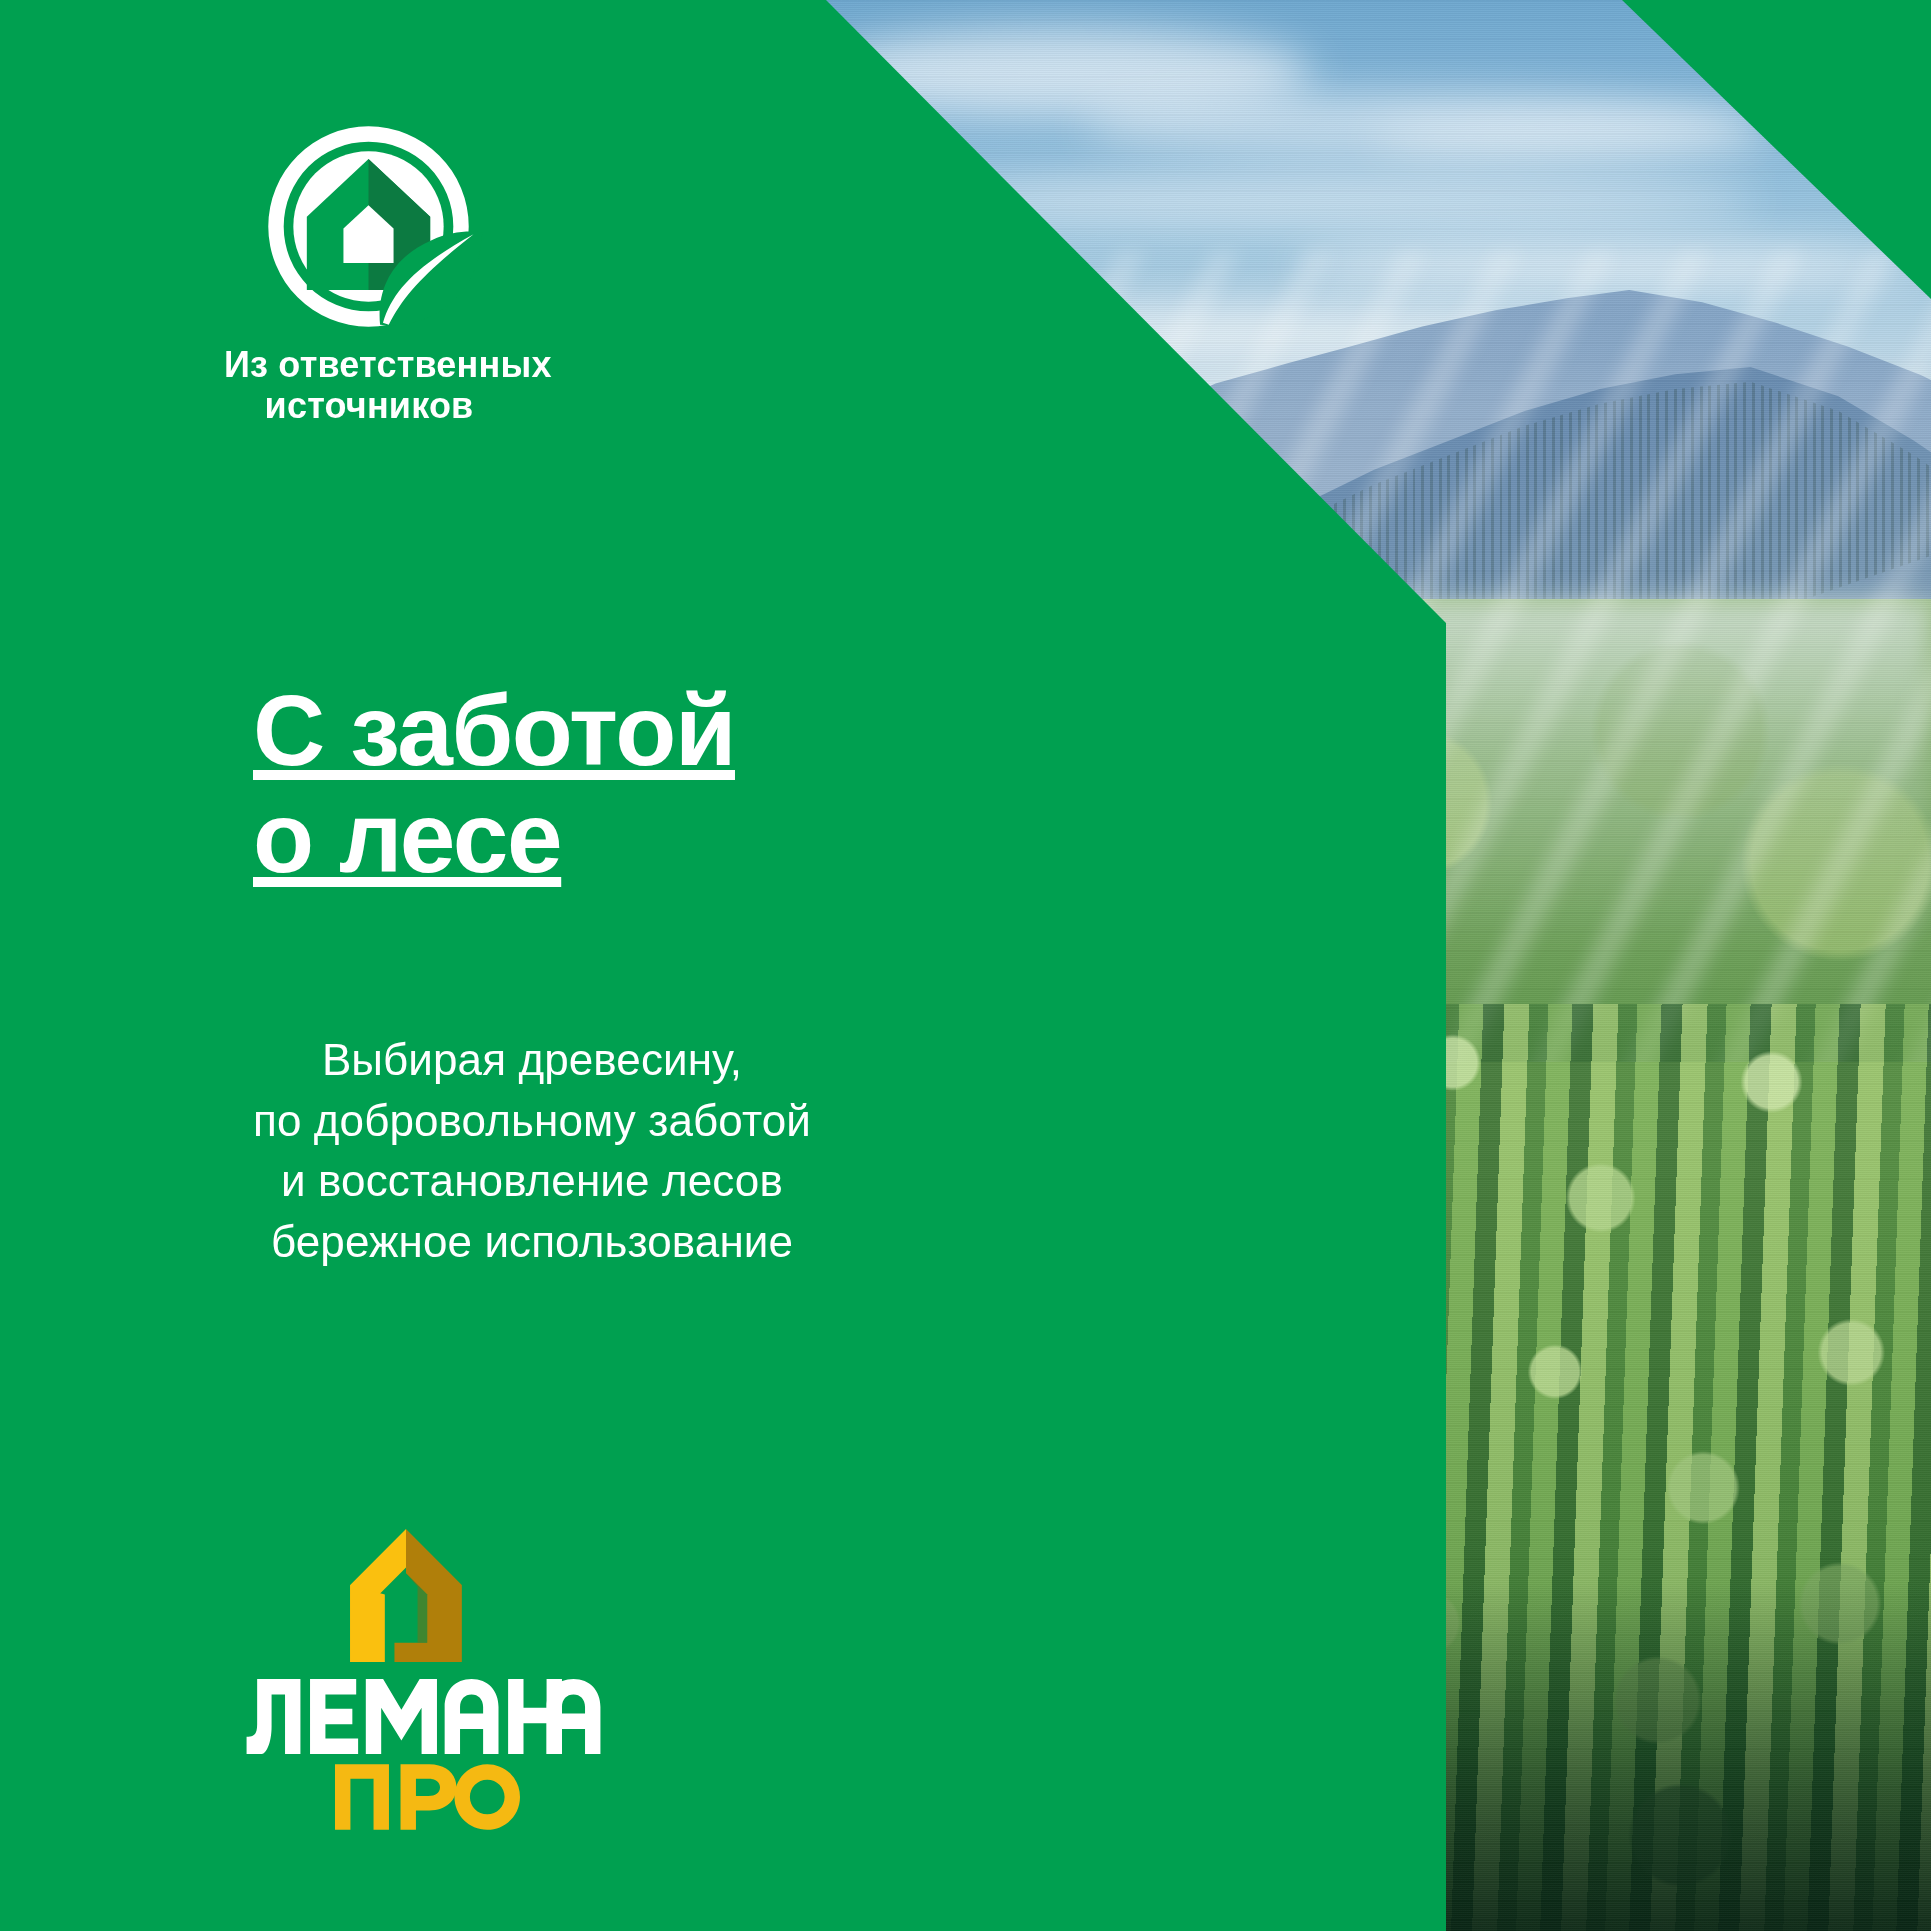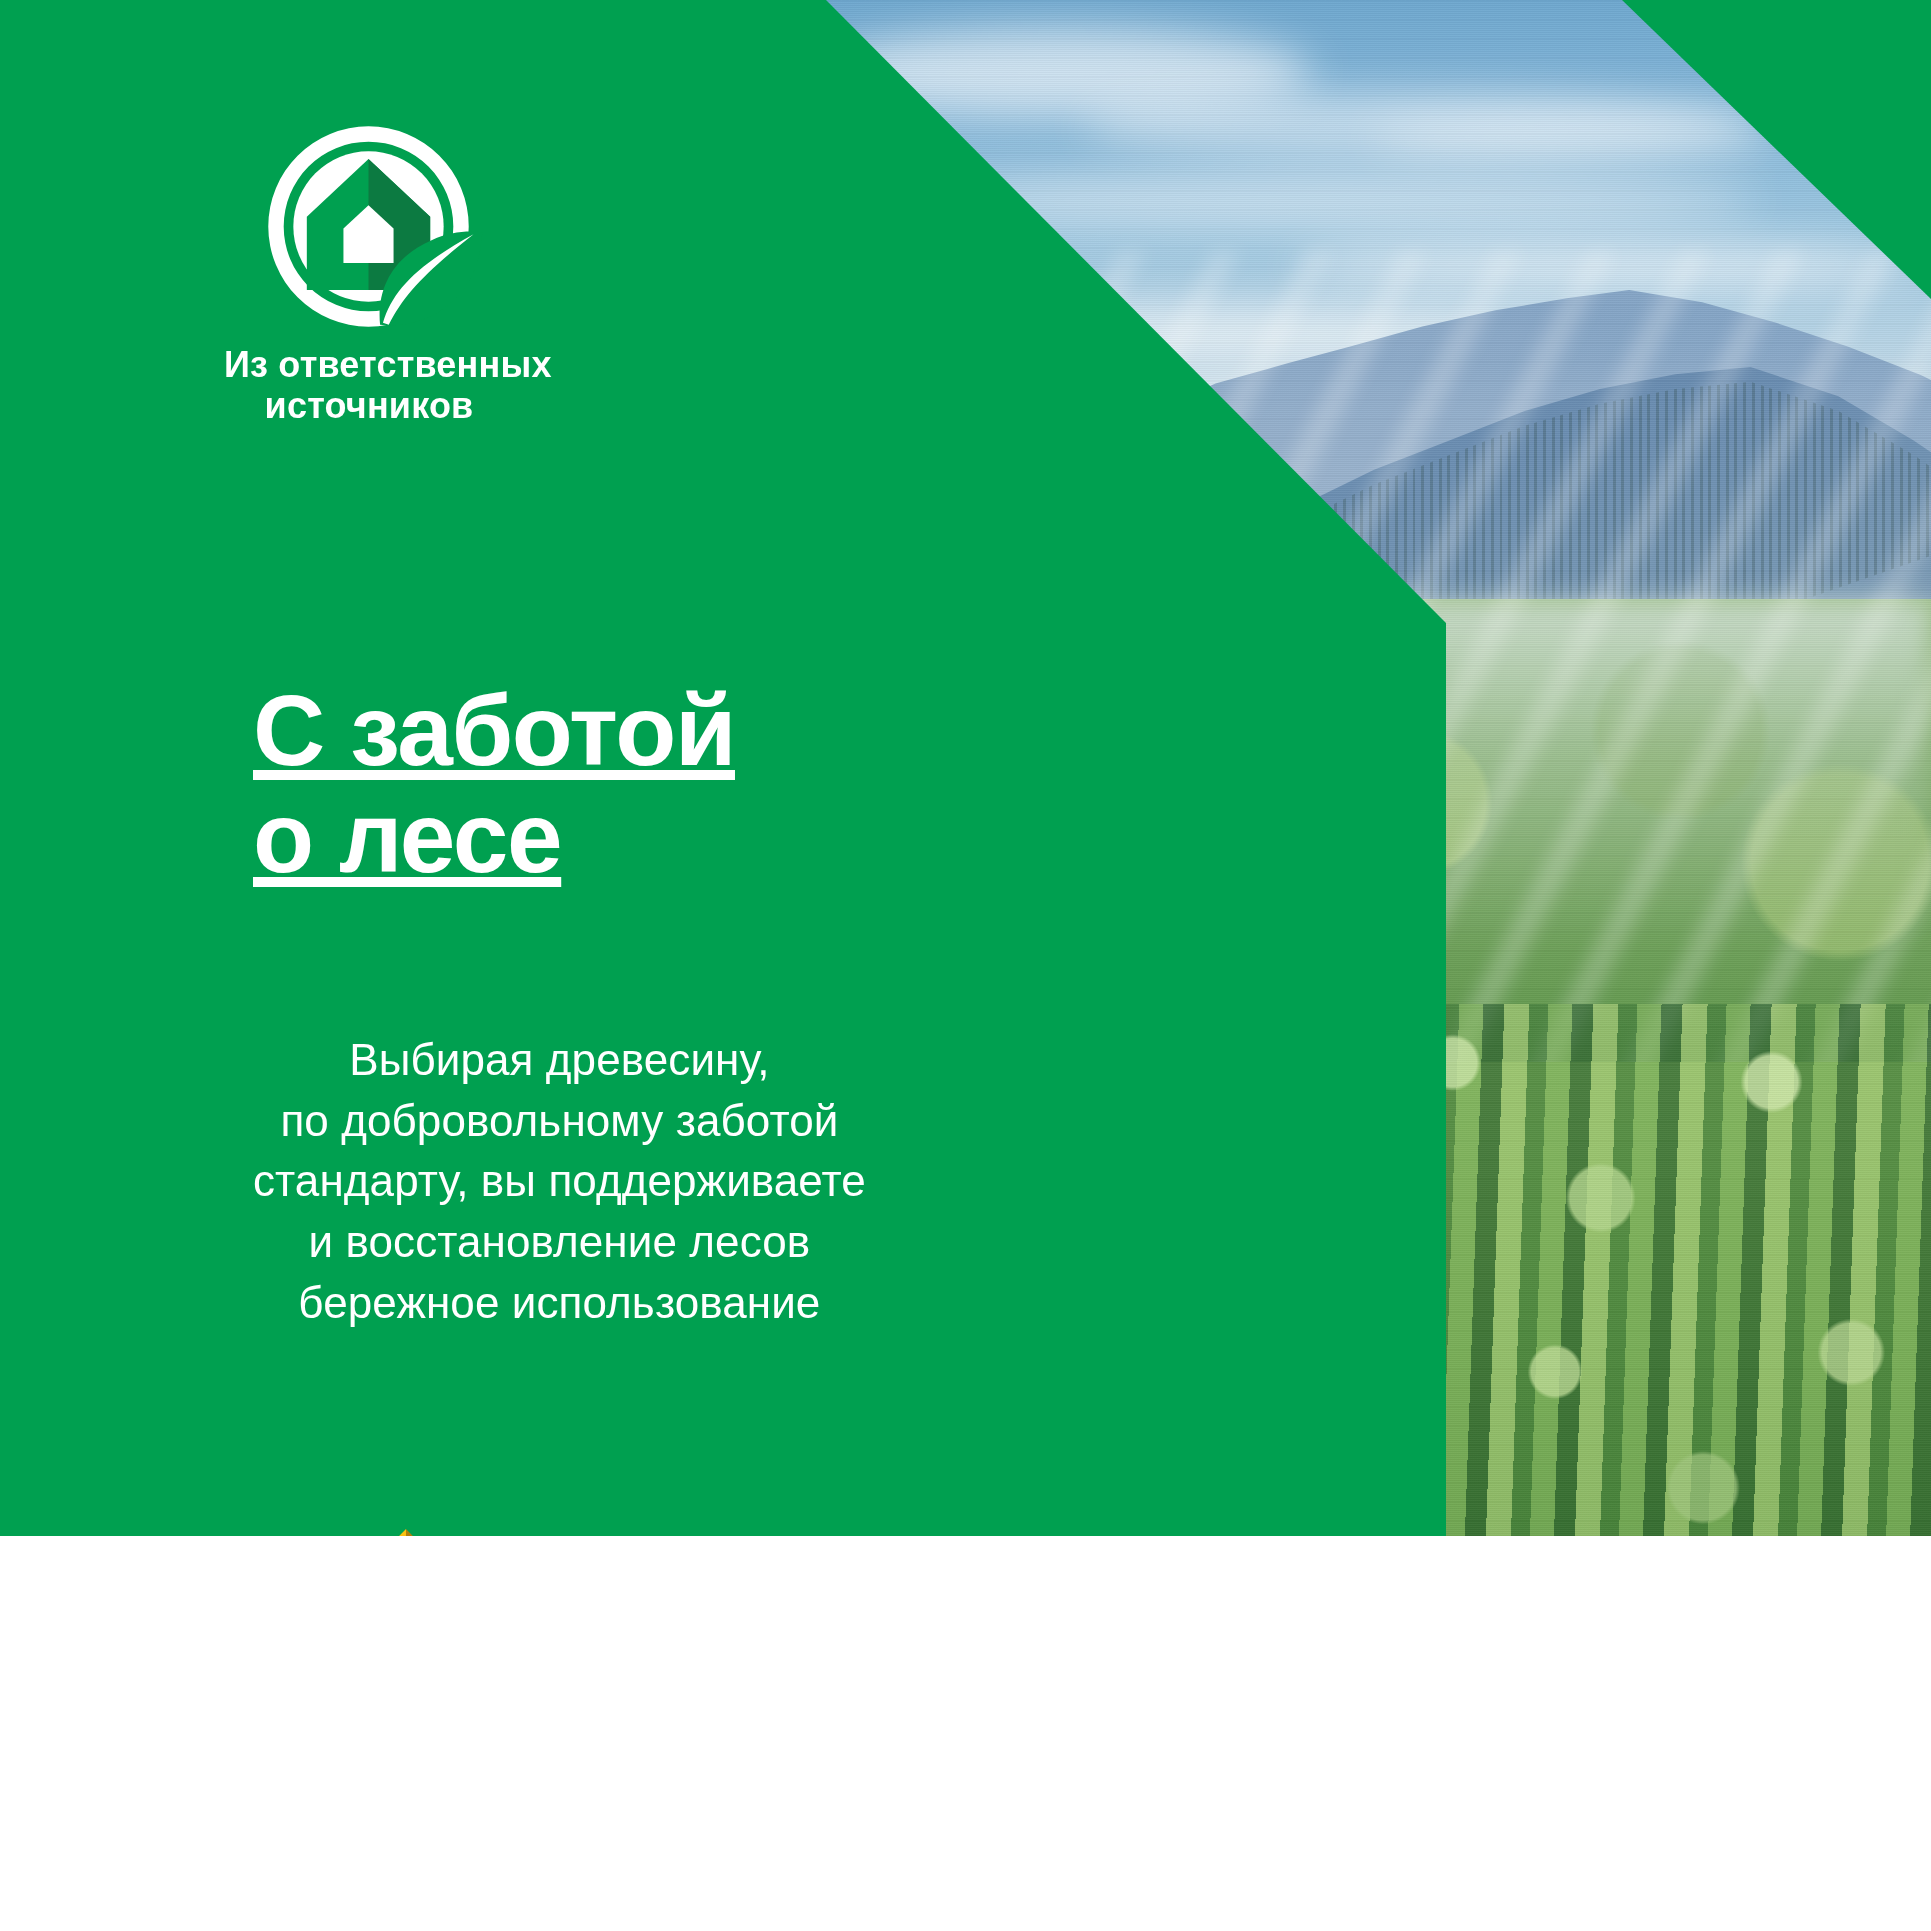--- a/index.html
+++ b/index.html
@@ -1,21 +1,21 @@
 <!DOCTYPE html>
 <html><head>
 <meta charset="utf-8">
 <style>
   html,body{margin:0;padding:0;background:#ffffff;}
   *{box-sizing:border-box;}
   body{font-family:"Liberation Sans",sans-serif;}
 
   .poster{
     position:relative;
-    width:1931px;height:1536px;
+    width:1931px;height:1931px;
     overflow:hidden;
     background:#1d4ed8;
   }
 
   
   .photo{
     position:absolute;
     left:792px;top:0;width:1139px;height:1931px;
     overflow:hidden;
   }
@@ -256,21 +256,20 @@
     </div>
 
     <div class="headline">
       <span class="ln">С заботой</span>
       <span class="ln">о лесе</span>
     </div>
 
     <div class="body-copy">
       <span class="ln">Выбирая древесину,</span>
       <span class="ln">по добровольному заботой</span>
-      <span class="ln">стандарту, вы поддерживаете</span>
       <span class="ln">и восстановление лесов</span>
       <span class="ln">бережное использование</span>
     </div>
 
     <div class="brand">
       <svg class="brand-house" viewBox="0 0 160 142">
 
         <path fill="#FAC00F" d="M80 2 22 60v80h28V72l30-30z"></path>
 
         <path fill="#B07F0A" d="M80 2l58 58v80H68V72L80 60z"></path>

